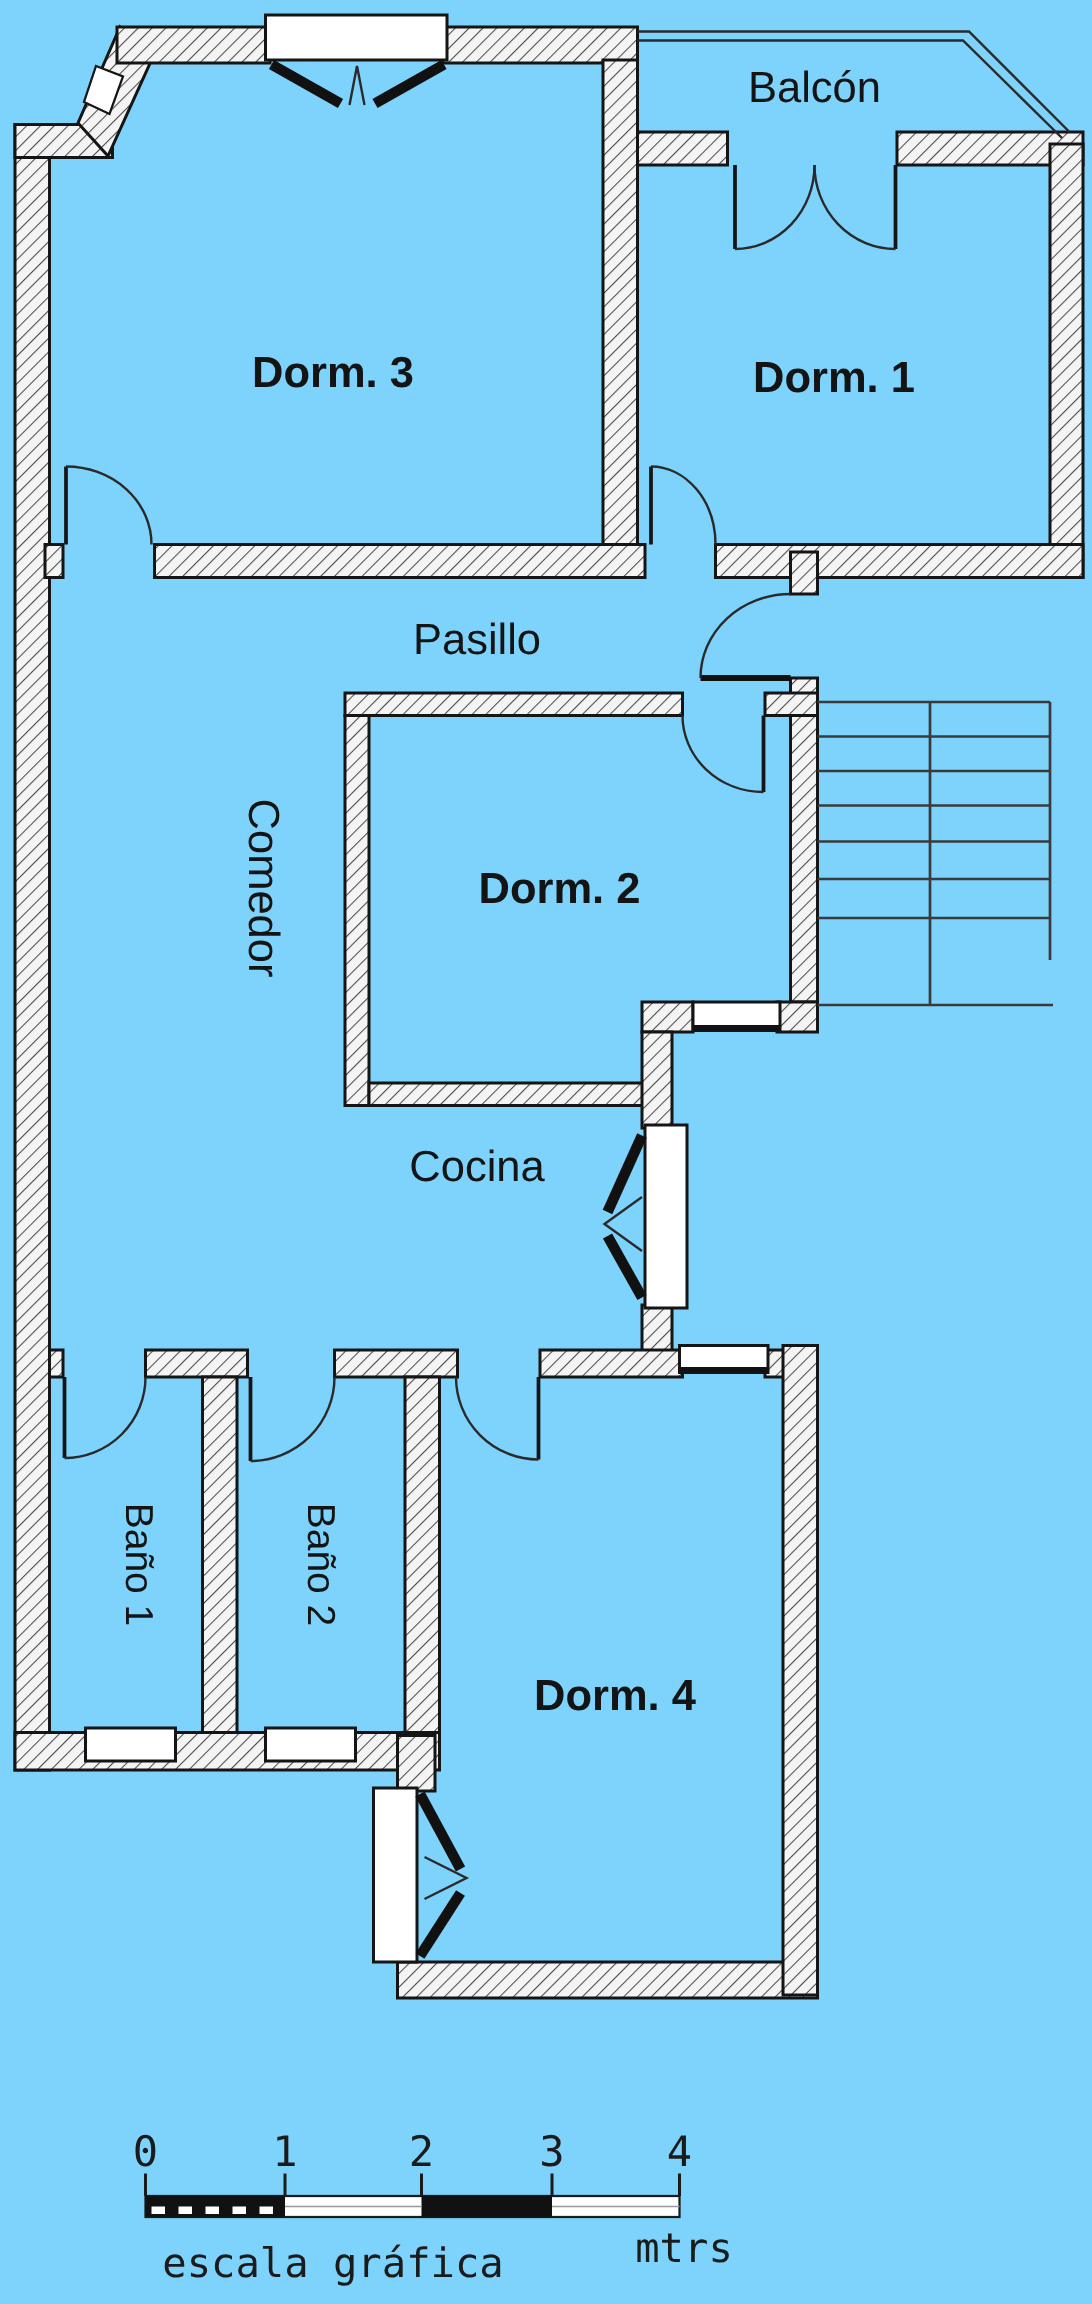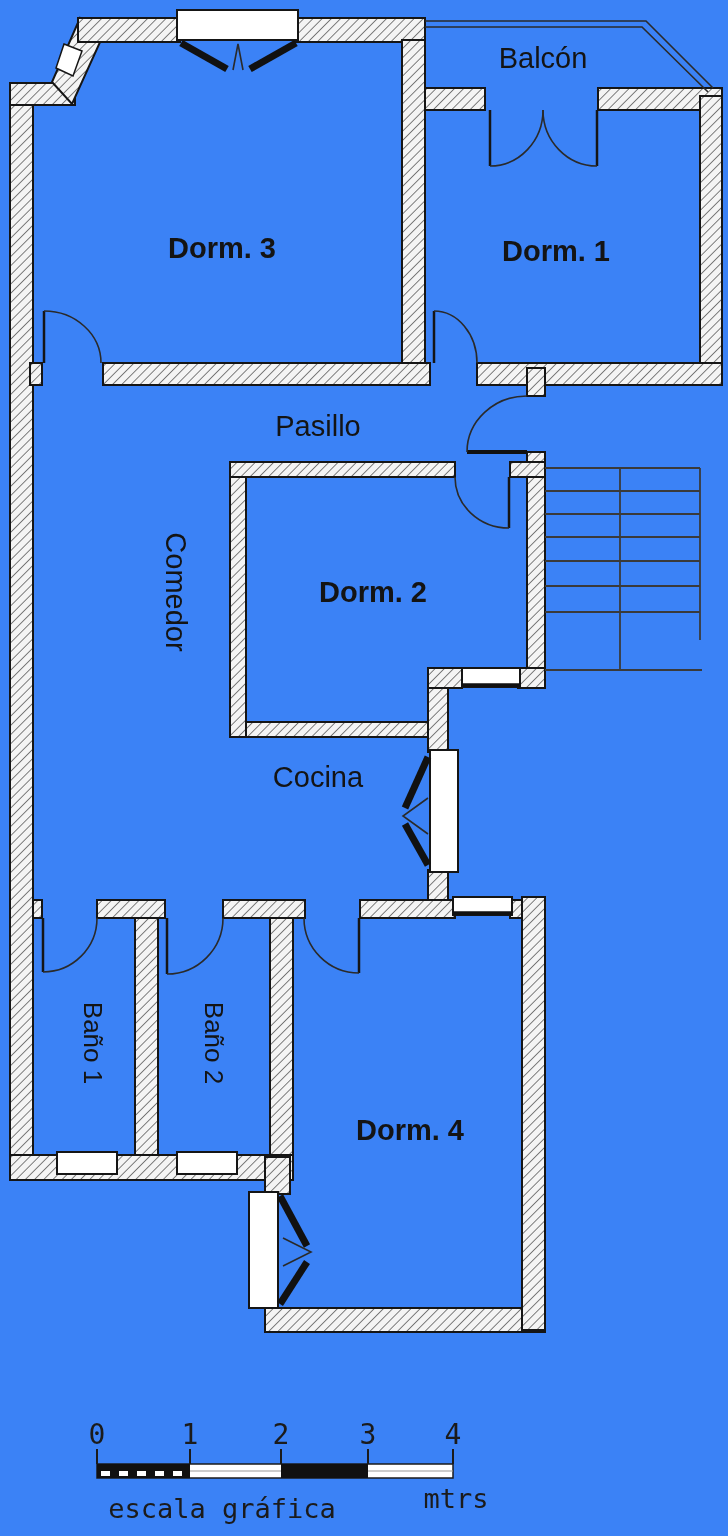--- a/index.html
+++ b/index.html
@@ -1,16 +1,16 @@
 <!DOCTYPE html>
 <html><head>
 <meta charset="utf-8">
 <style>
   html,body{margin:0;padding:0;background:#ffffff;}
-  .canvas{position:relative;width:728px;height:1536px;background:#3b82f6;overflow:hidden;}
+  .canvas{position:relative;width:728px;height:1536px;background:#7dd3fc;overflow:hidden;}
   svg{display:block;}
   text{fill:#141414;font-family:"Liberation Sans",sans-serif;}
   .room{font-size:29px;}
   .room-bold{font-size:29px;font-weight:bold;}
   .room-sm{font-size:26px;}
   .scale-text{font-family:"DejaVu Sans Mono",monospace;font-size:28px;fill:#1b1b1b;}
   .scale-caption{font-family:"DejaVu Sans Mono",monospace;font-size:27px;fill:#1b1b1b;}
   .wall{fill:url(#hatch);stroke:#151515;stroke-width:2;}
   .win{fill:#ffffff;stroke:#151515;stroke-width:2;}
   .thin{stroke:#2a2a2a;stroke-width:1.6;fill:none;}

